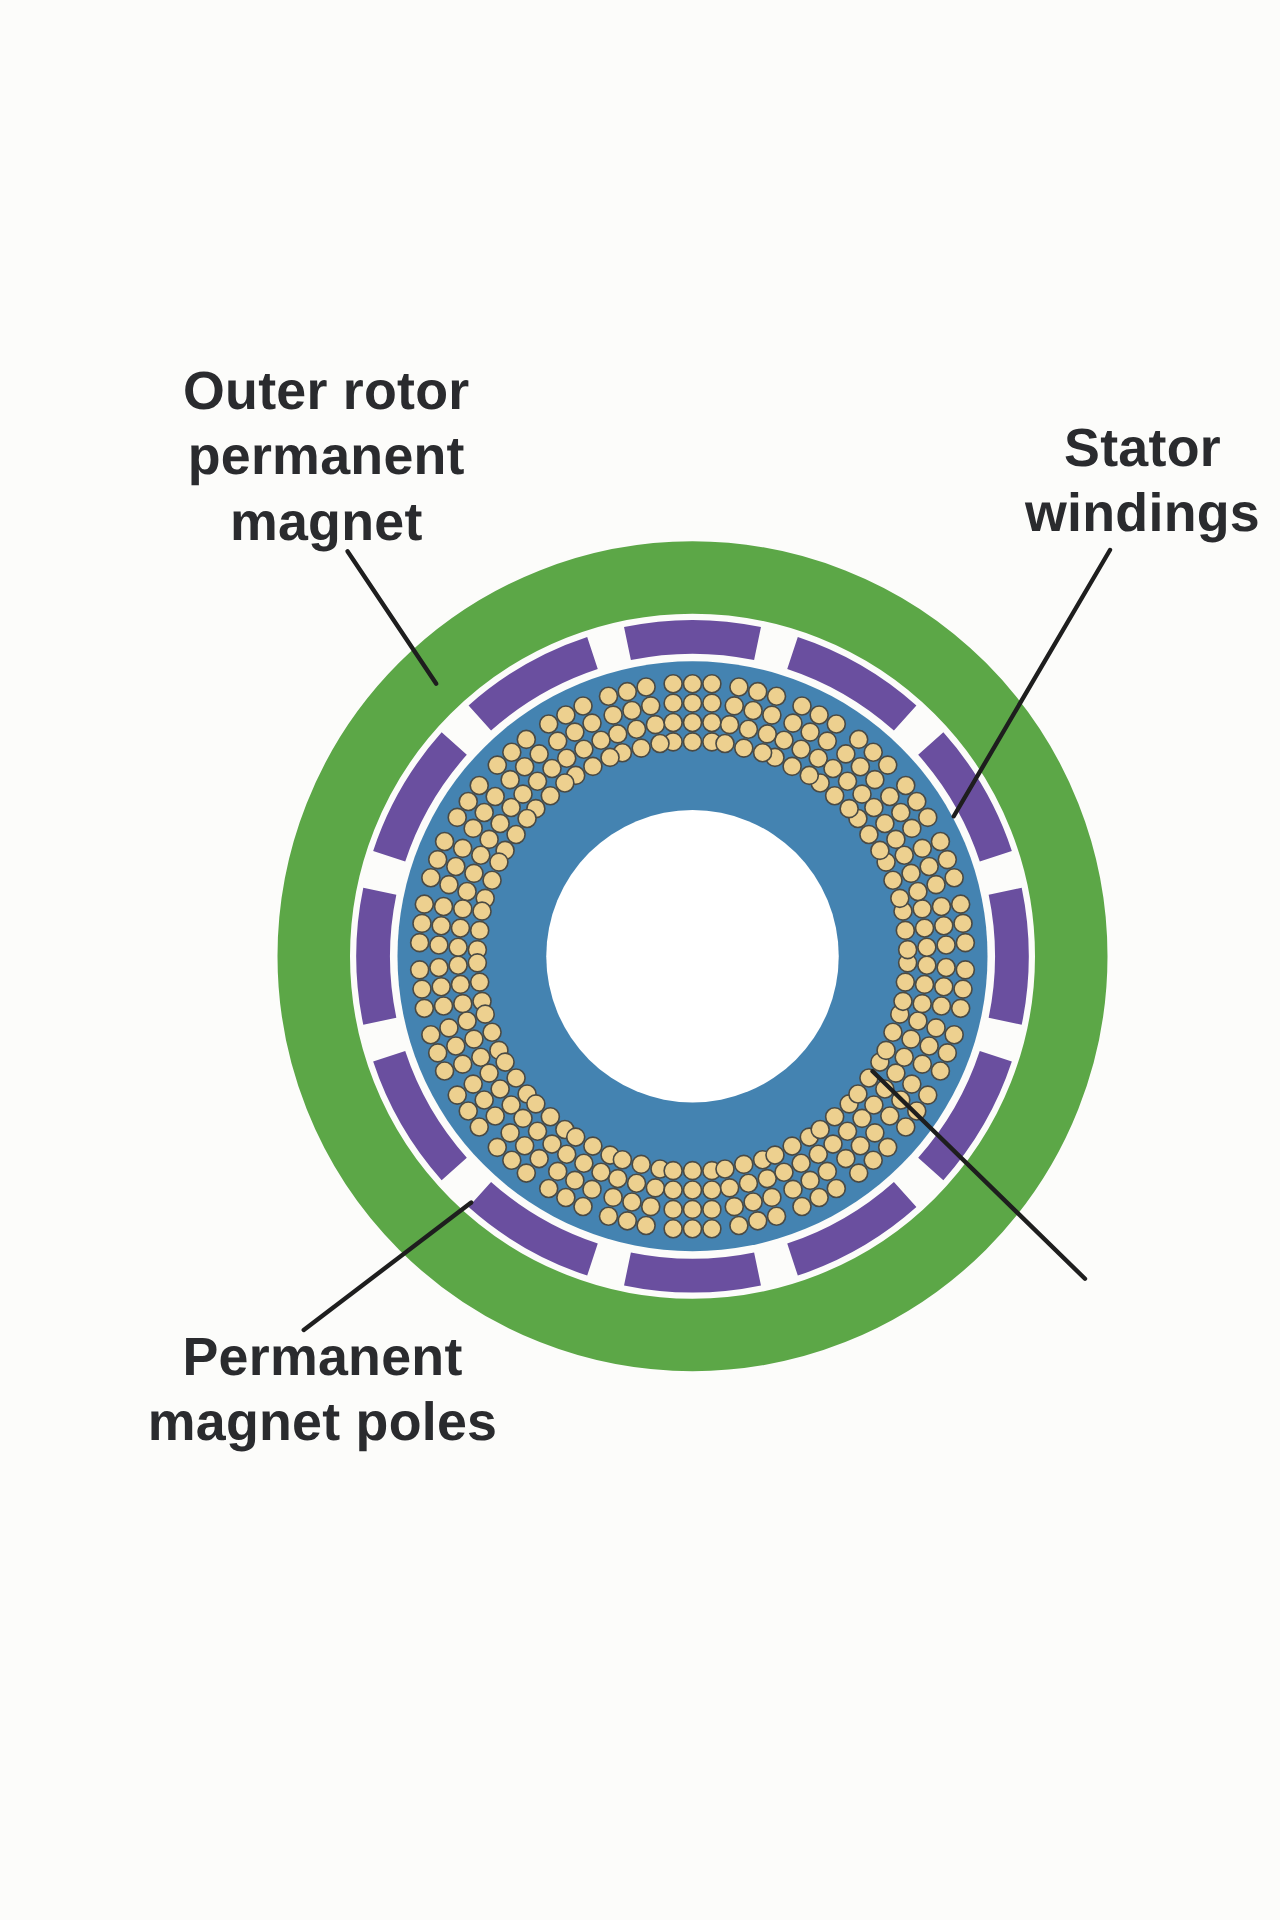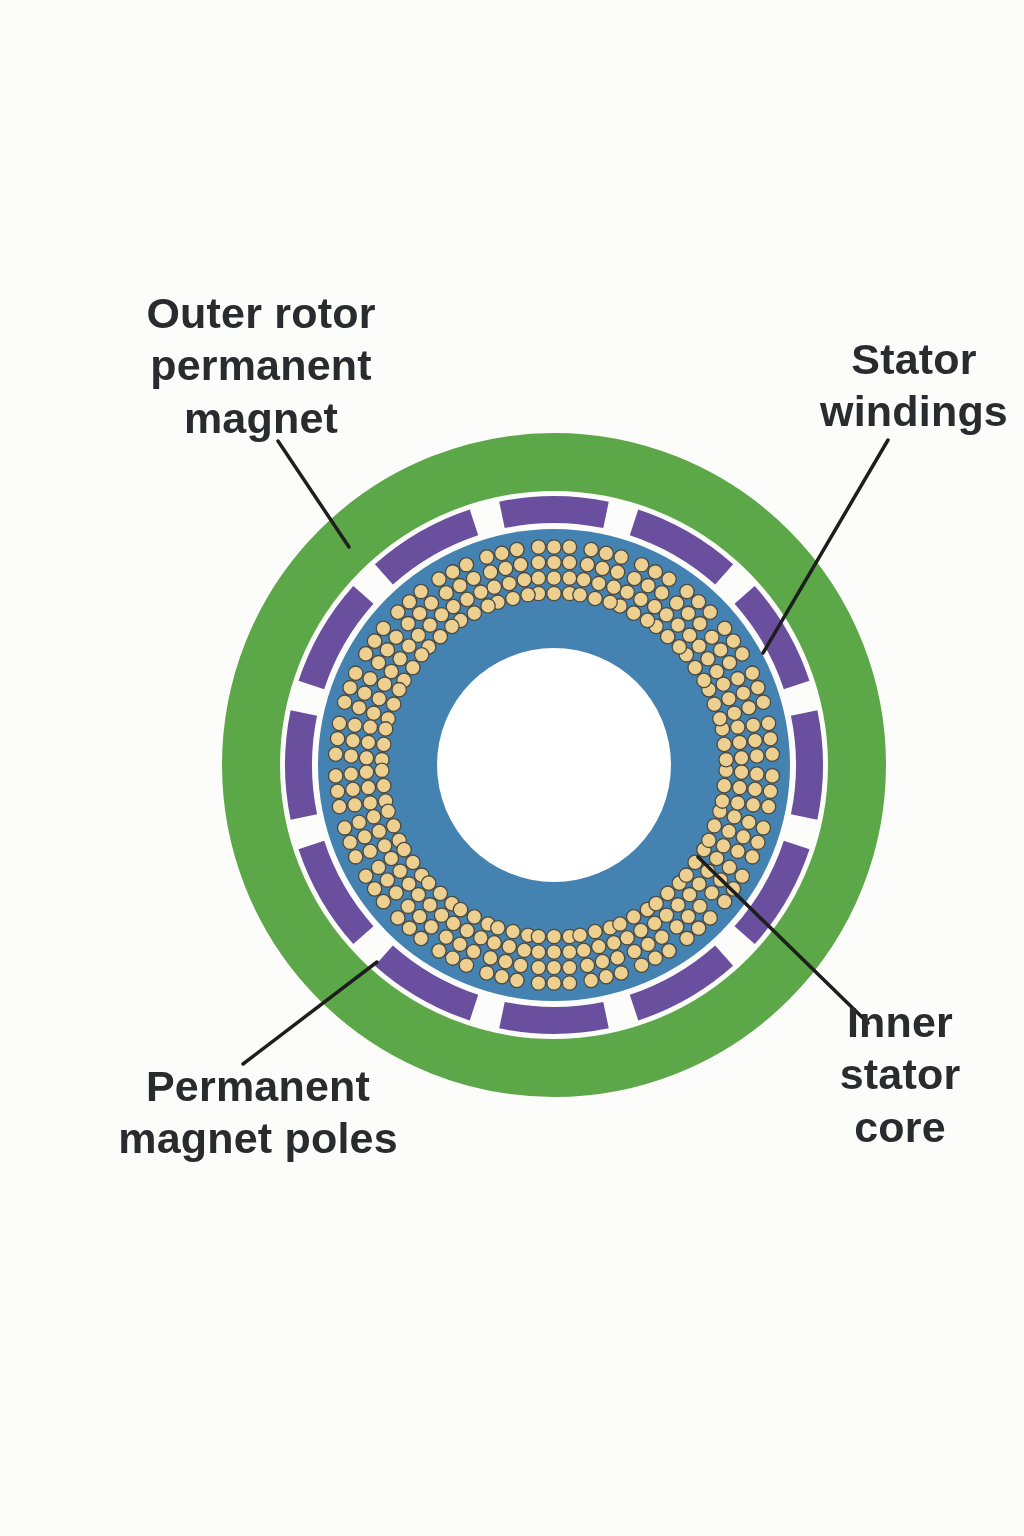--- a/index.html
+++ b/index.html
@@ -433,17 +433,14 @@
   <div class="label" id="label-outer-rotor">Outer rotor
 permanent
 magnet</div>
 
   <div class="label" id="label-stator-windings">Stator
 windings</div>
 
   <div class="label" id="label-magnet-poles">Permanent
 magnet poles</div>
 
-  <div class="label" id="label-stator-core">Inner
-stator
-core</div>
 
 </div>
 
 </body></html>

